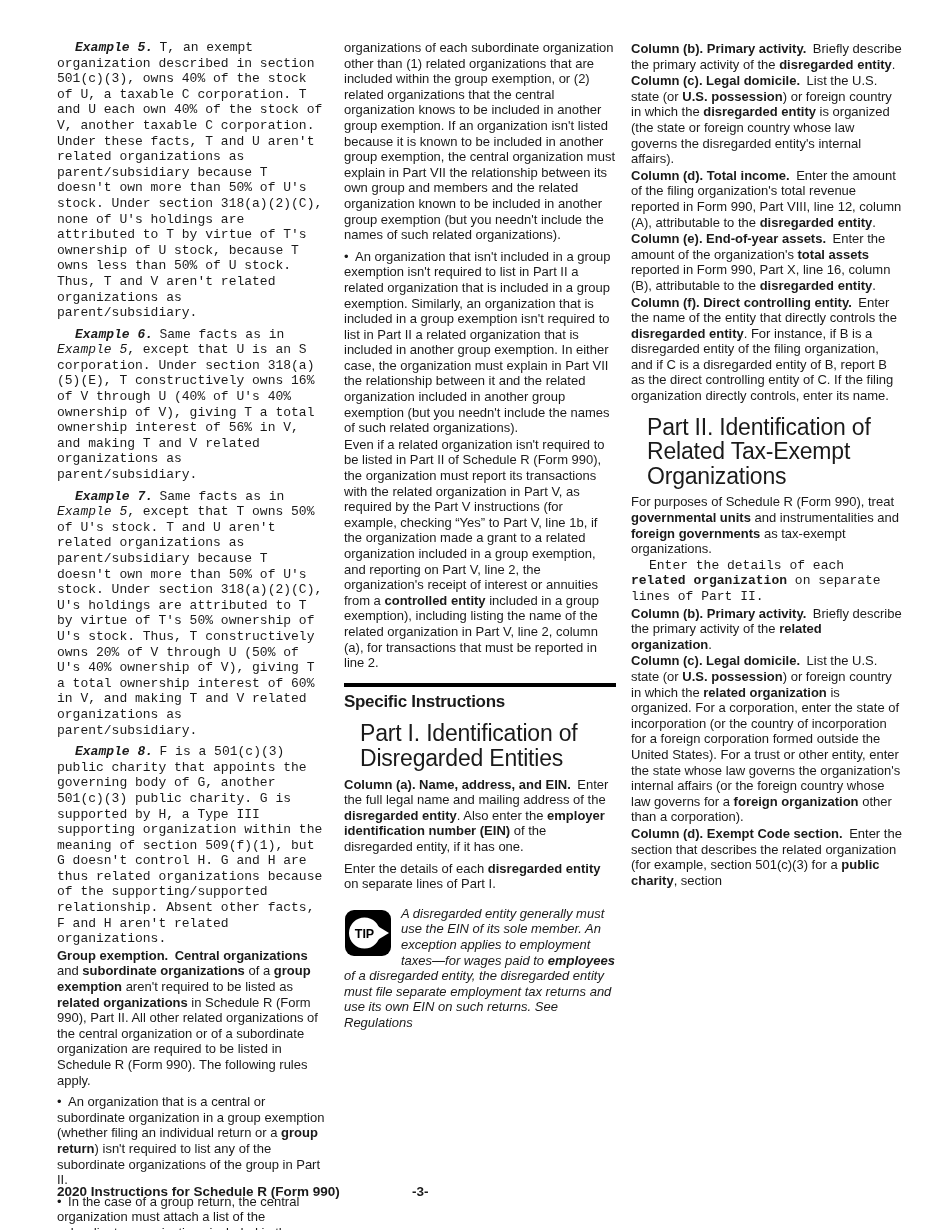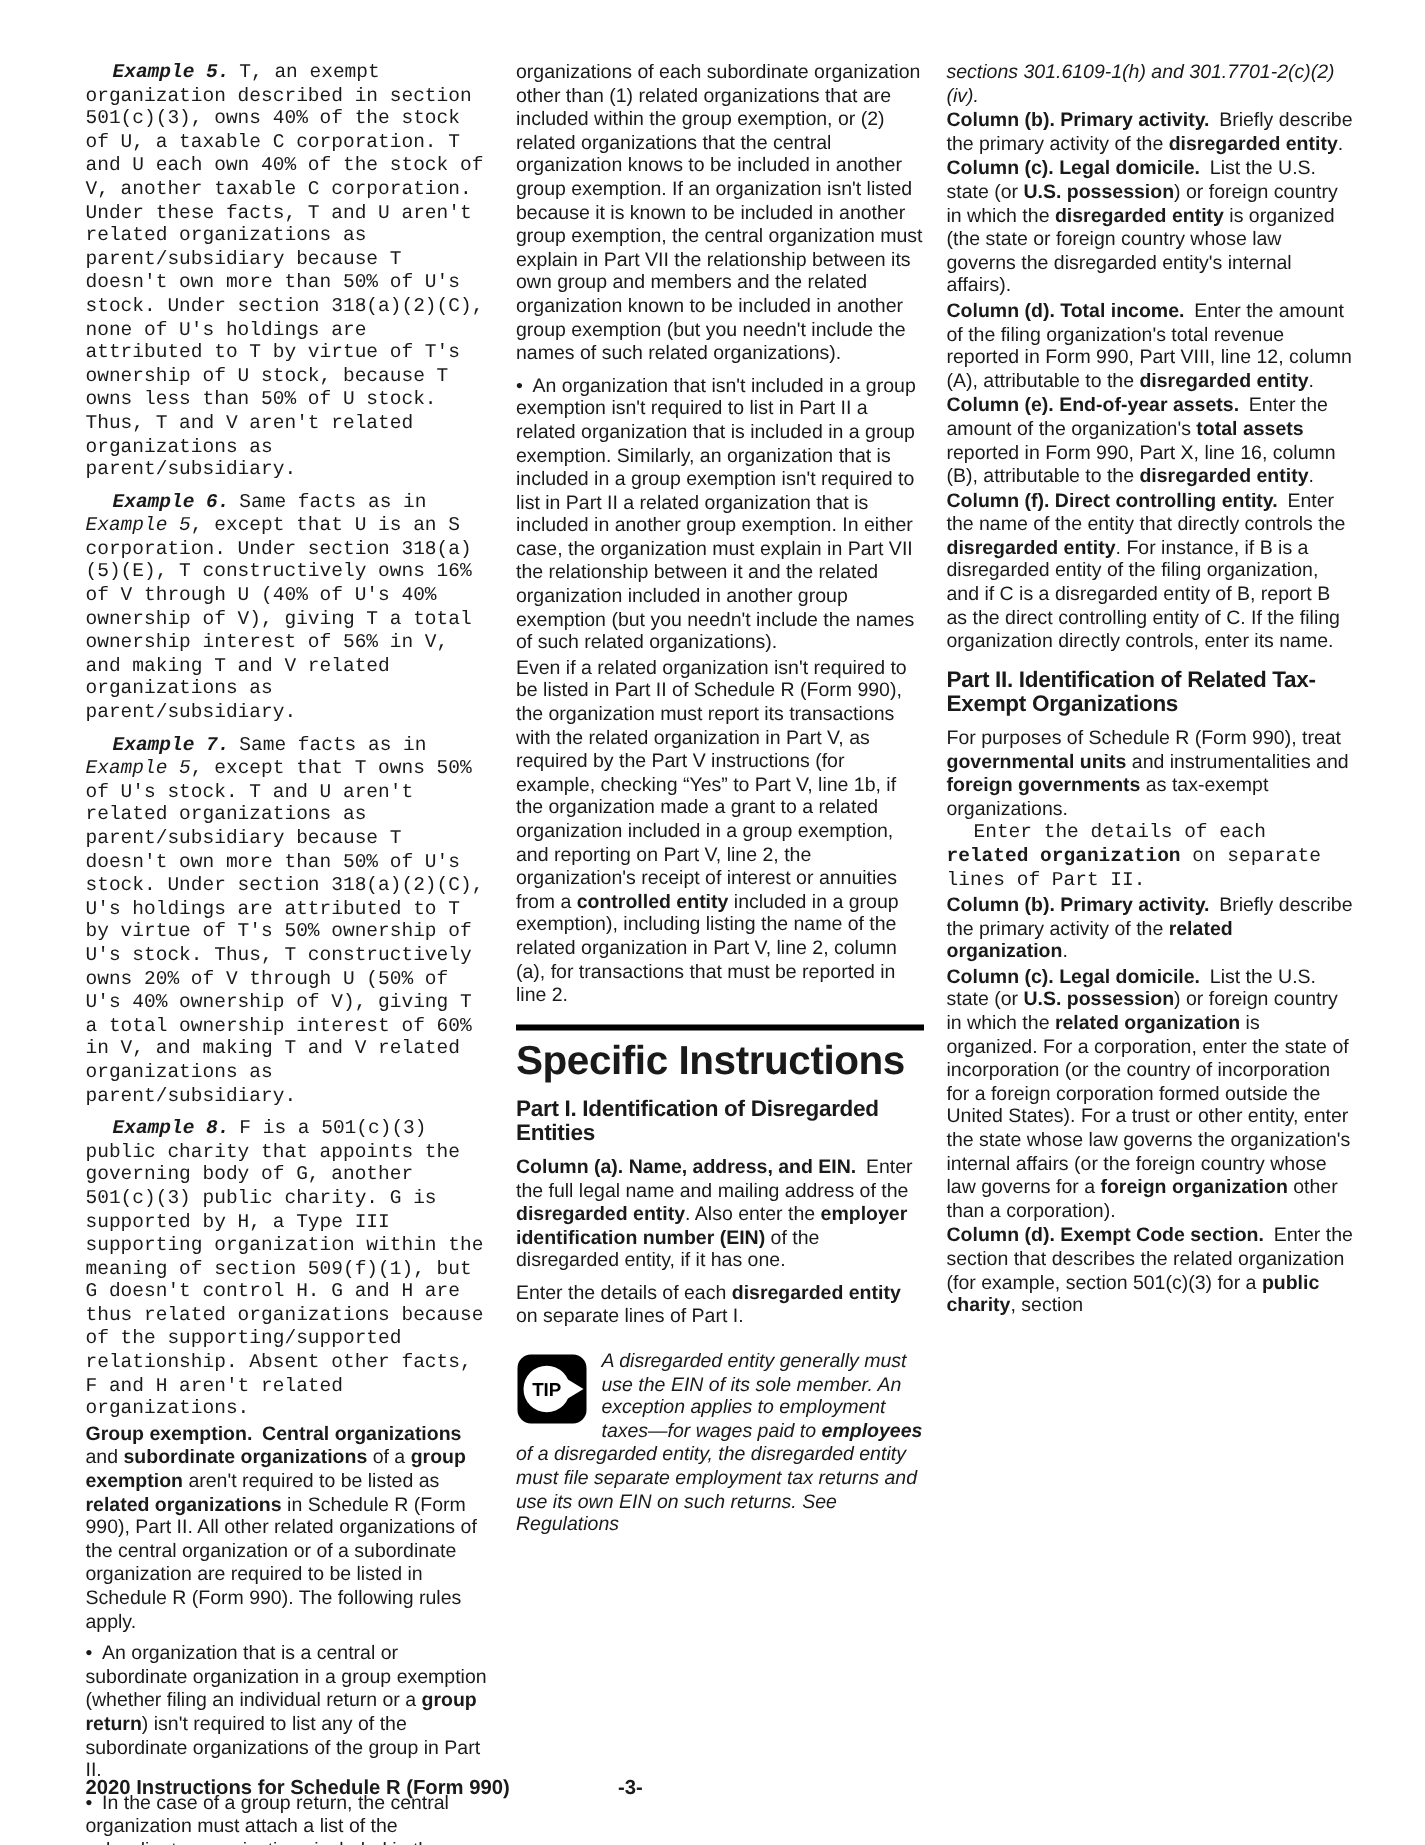--- a/index.html
+++ b/index.html
@@ -9,22 +9,22 @@
   .columns{position:absolute;left:57px;top:40px;display:flex;gap:15px;align-items:flex-start;}
   .col{width:272px;font-size:13px;line-height:15.6px;}
   .para{margin:6px 0 0;}
   .col > :first-child{margin-top:0;}
   .para.indent{text-indent:18px;font-family:Liberation Mono, monospace;}
   .para.space{margin-top:1px;}
   .r-b{font-weight:bold;}
   .r-i{font-style:italic;}
   .r-bi{font-weight:bold;font-style:italic;}
   .rule{border:0;border-top:4px solid #000;margin:12px 0 0;}
-  .h1{font-size:27px;font-weight:bold;line-height:1.04;margin:6px 0 0;letter-spacing:-0.3px;}
-  .h2{font-size:15px;font-weight:bold;line-height:1.07;margin:11px 0 0;letter-spacing:-0.2px;}
+  .h1{font-size:17px;font-weight:bold;line-height:1.04;margin:6px 0 0;letter-spacing:-0.3px;}
+  .h2{font-size:23px;font-weight:normal;line-height:1.07;margin:11px 16px 0;letter-spacing:-0.2px;}
   .tipblock{margin-top:14px;font-style:italic;}
   .tipicon{float:left;margin:3px 9px 2px 0;}
   .tipblock::after{content:"";display:block;clear:both;}
   .footer{position:absolute;top:1184px;left:0;width:950px;height:20px;
           font-size:13.5px;font-weight:bold;}
   .f-left{position:absolute;left:57px;top:0;}
   .f-page{position:absolute;left:412px;top:0;}
 </style>
 </head>
 <body>
@@ -52,21 +52,20 @@
         <div class="tipblock">
   <svg class="tipicon" width="48" height="48" viewBox="0 0 48 48" aria-hidden="true">
     <rect x="1" y="1" width="46" height="46" rx="9" fill="#000"></rect>
     <circle cx="20.5" cy="24" r="15.5" fill="#fff"></circle>
     <polygon points="31,15.5 45,24 31,32.5" fill="#fff"></polygon>
     <text class="tiplabel" x="20.5" y="28.5" text-anchor="middle" font-size="12.5" font-weight="bold" font-family="Liberation Sans, sans-serif" font-style="normal" fill="#000">TIP</text>
   </svg>
 <span class="r-i">A disregarded entity generally must use the EIN of its sole member. An exception applies to employment taxes—for wages paid to </span><span class="r-bi">employees</span><span class="r-i"> of a disregarded entity, the disregarded entity must file separate employment tax returns and use its own EIN on such returns. See Regulations</span></div>
       </div>
     <div class="col">
-        <p class="para"><span class="r-i">sections 301.6109-1(h) and 301.7701-2(c)(2)(iv).</span></p>
         <p class="para space"><span class="r-b">Column (b). Primary activity.</span><span> Briefly describe the primary activity of the </span><span class="r-b">disregarded entity</span><span>.</span></p>
         <p class="para space"><span class="r-b">Column (c). Legal domicile.</span><span> List the U.S. state (or </span><span class="r-b">U.S. possession</span><span>) or foreign country in which the </span><span class="r-b">disregarded entity</span><span> is organized (the state or foreign country whose law governs the disregarded entity's internal affairs).</span></p>
         <p class="para space"><span class="r-b">Column (d). Total income.</span><span> Enter the amount of the filing organization's total revenue reported in Form 990, Part VIII, line 12, column (A), attributable to the </span><span class="r-b">disregarded entity</span><span>.</span></p>
         <p class="para space"><span class="r-b">Column (e). End-of-year assets.</span><span> Enter the amount of the organization's </span><span class="r-b">total assets</span><span> reported in Form 990, Part X, line 16, column (B), attributable to the </span><span class="r-b">disregarded entity</span><span>.</span></p>
         <p class="para space"><span class="r-b">Column (f). Direct controlling entity.</span><span> Enter the name of the entity that directly controls the </span><span class="r-b">disregarded entity</span><span>. For instance, if B is a disregarded entity of the filing organization, and if C is a disregarded entity of B, report B as the direct controlling entity of C. If the filing organization directly controls, enter its name.</span></p>
         <div class="h2">Part II. Identification of Related Tax-Exempt Organizations</div>
         <p class="para"><span>For purposes of Schedule R (Form 990), treat </span><span class="r-b">governmental units</span><span> and instrumentalities and </span><span class="r-b">foreign governments</span><span> as tax-exempt organizations.</span></p>
         <p class="para indent space"><span>Enter the details of each </span><span class="r-b">related organization</span><span> on separate lines of Part II.</span></p>
         <p class="para space"><span class="r-b">Column (b). Primary activity.</span><span> Briefly describe the primary activity of the </span><span class="r-b">related organization</span><span>.</span></p>
         <p class="para space"><span class="r-b">Column (c). Legal domicile.</span><span> List the U.S. state (or </span><span class="r-b">U.S. possession</span><span>) or foreign country in which the </span><span class="r-b">related organization</span><span> is organized. For a corporation, enter the state of incorporation (or the country of incorporation for a foreign corporation formed outside the United States). For a trust or other entity, enter the state whose law governs the organization's internal affairs (or the foreign country whose law governs for a </span><span class="r-b">foreign organization</span><span> other than a corporation).</span></p>

